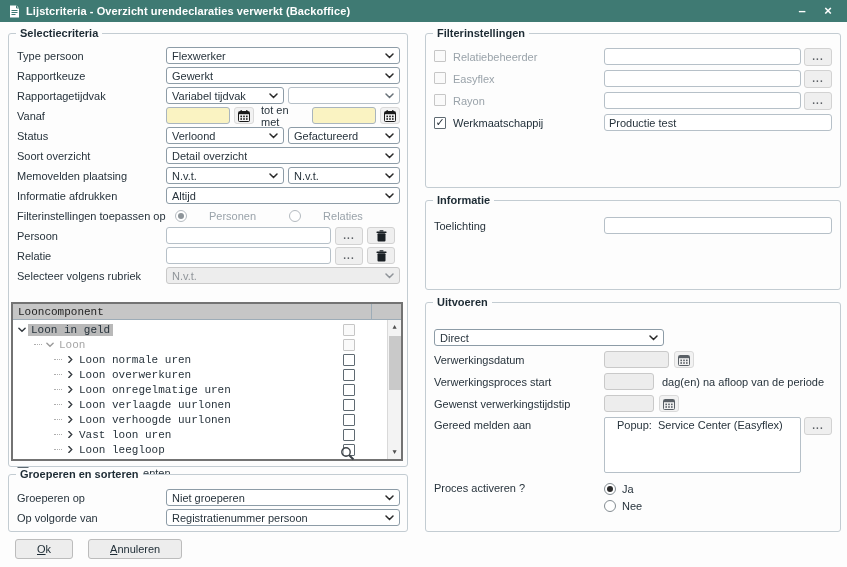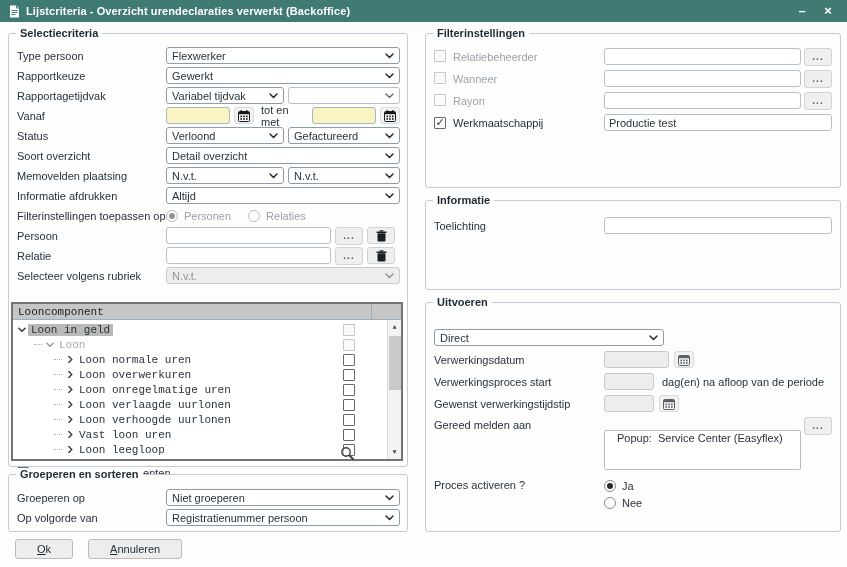--- a/index.html
+++ b/index.html
@@ -74,21 +74,21 @@
   .sb { width:14px; border-left:1px solid #d9d9d9; background:#f3f3f3; position:relative; display:flex; flex-direction:column; align-items:center; }
   .sb-btn { height:14px; width:14px; font-size:7px; color:#4f4f4f; display:flex; align-items:center; justify-content:center; }
   .sb-btn.down { margin-top:auto; }
   .sb-thumb { position:absolute; top:16px; left:1px; width:12px; height:54px; background:#c9c9c9; }
   .cursor-mag { position:absolute; right:4px; bottom:-2px; }
 
   .toonalle { display:flex; align-items:center; gap:7px; margin:6px 8px 0 8px; }
 
   
   .rrow.top { align-items:flex-start; height:auto; }
-  .ta { width:197px; height:40px; border:1px solid #b6c0c8; border-radius:2px; background:#fff; font:inherit; font-size:11px; color:#27333c; padding:1px 12px; resize:none; outline:none;margin-top:13px; }
+  .ta { width:197px; height:56px; border:1px solid #b6c0c8; border-radius:2px; background:#fff; font:inherit; font-size:11px; color:#27333c; padding:1px 12px; resize:none; outline:none; }
   .radio-stack { display:flex; flex-direction:column; gap:5px; padding-top:1px; }
   .radio-line { display:flex; align-items:center; }
   .ml-auto { margin-left:auto; }
 
   
   .footer { position:absolute; left:15px; top:539px; display:flex; gap:15px; }
   .btn { min-width:56px; height:20px; background:#ededed; border:1px solid #bcbcbc; border-radius:3px; display:flex; align-items:center; justify-content:center; padding:0 21px; font:inherit; font-size:11px; color:#1d2b34; }
   .btn-label { display:block; }
   .btn-label::first-letter { text-decoration:underline; }
 
@@ -275,21 +275,21 @@
               <svg width="9" height="6" viewBox="0 0 9 6">
                 <path d="M1 1l3.5 3.5L8 1" fill="none" stroke="#2a2a2a" stroke-width="1.5" stroke-linecap="round"></path>
               </svg>
             </span>
         </div>
       </div>
     </div>
 
     <div class="lrow">
       <span class="lbl">Filterinstellingen toepassen op</span>
-      <div class="ctl" style="gap:0;">
+      <div class="ctl" style="padding-left:9px; gap:16px;">
         <span class="radio gray sel"></span>
         <span class="radio-lbl gray-text">Personen</span>
         <span class="radio gray" style="margin-left:17px;"></span>
         <span class="radio-lbl gray-text">Relaties</span>
       </div>
     </div>
 
     <div class="lrow">
       <span class="lbl">Persoon</span>
       <div class="ctl">
@@ -509,21 +509,21 @@
 
     <div class="rrow">
       <span class="cbcol"><span class="cb dis"></span></span>
       <span class="lbl2">Relatiebeheerder</span>
       <input class="inp light w197" value="" style="">
       <span class="icon-btn browse ml-auto">...</span>
     </div>
 
     <div class="rrow">
       <span class="cbcol"><span class="cb dis"></span></span>
-      <span class="lbl2">Wanneer</span>
+      <span class="lbl2">Easyflex</span>
       <input class="inp light w197" value="" style="">
       <span class="icon-btn browse ml-auto">...</span>
     </div>
 
     <div class="rrow">
       <span class="cbcol"><span class="cb dis"></span></span>
       <span class="lbl2">Rayon</span>
       <input class="inp light w197" value="" style="">
       <span class="icon-btn browse ml-auto">...</span>
     </div>

